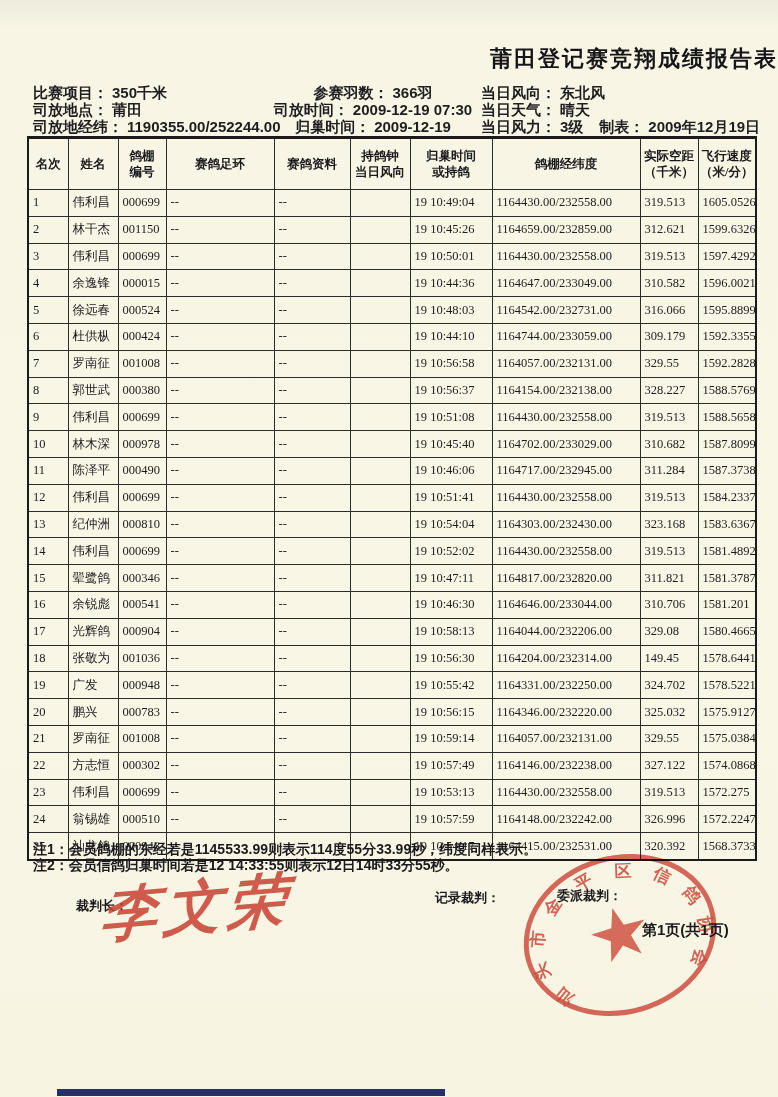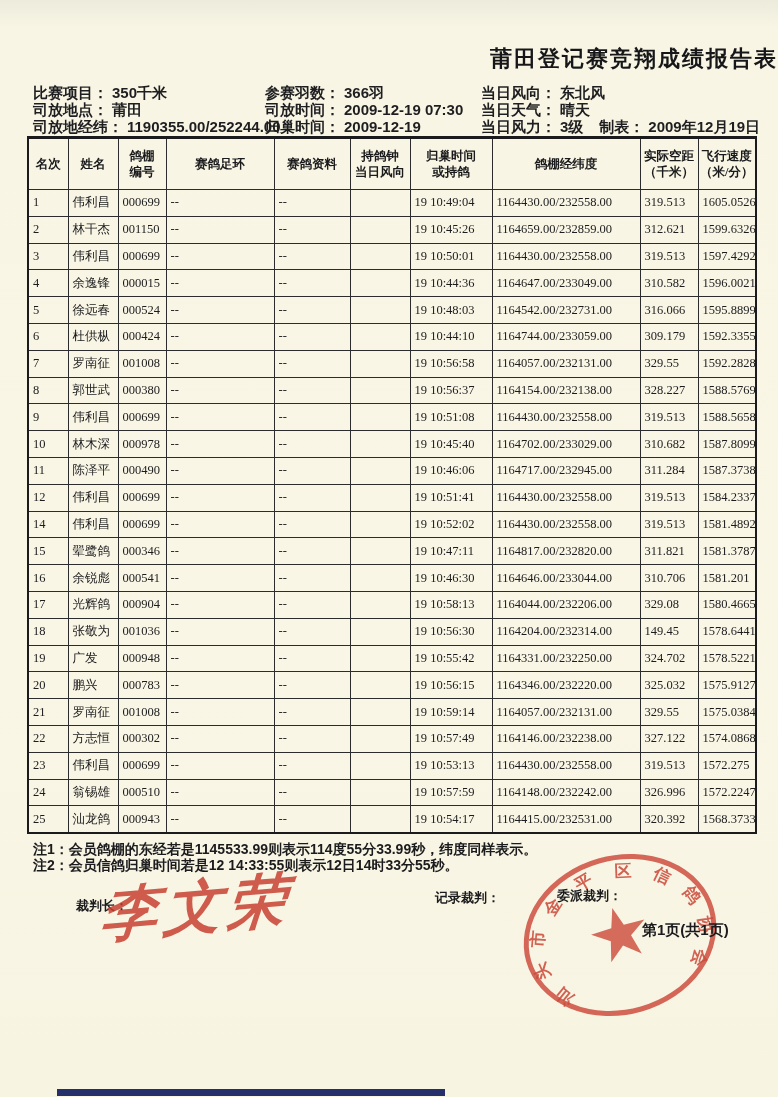--- a/index.html
+++ b/index.html
@@ -6,21 +6,21 @@
   body{width:778px;height:1097px;position:relative;overflow:hidden;
        font-family:"Liberation Sans", sans-serif;}
   .paper{position:absolute;inset:0;
          background:linear-gradient(180deg,#ecebdc 0%,#f8f5e4 2.5%,#f9f6e6 60%,#f7f4e2 100%);
          color:#1e1e20;}
   .title{position:absolute;top:44px;left:0;width:100%;text-align:right;
          font-size:22px;font-weight:700;letter-spacing:2px;color:#171719;}
   .info-section{position:absolute;top:84px;left:33px;width:720px;display:flex;}
   .info-col{display:flex;flex-direction:column;}
   .info-col:nth-child(1){width:232px;}
-  .info-col:nth-child(2){width:216px;}
+  .info-col:nth-child(2){width:216px;text-align:center;}
   .info-col:nth-child(3){width:270px;}
   .info-line{font-size:15px;line-height:17px;font-weight:700;white-space:nowrap;}
   .info-label{margin-right:4px;}
   .info-extra{margin-left:16px;}
   table.results{position:absolute;left:27px;top:136px;width:728px;table-layout:fixed;
         border-collapse:collapse;border:2px solid #1b1b1d;border-top-width:3px;
         font-family:Liberation Serif, serif;}
   table.results th, table.results td{border:1px solid #2c2c2e;}
   table.results th{font-size:12.5px;font-weight:700;text-align:center;vertical-align:middle;
         white-space:pre-line;line-height:1.3;padding:4px 1px;height:42px;color:#1a1a1c;}
@@ -242,20 +242,32 @@
           <td>000699</td>
           <td>--</td>
           <td>--</td>
           <td></td>
           <td>19 10:51:41</td>
           <td>1164430.00/232558.00</td>
           <td>319.513</td>
           <td>1584.2337</td>
         </tr>
         <tr>
+          <td>13</td>
+          <td>纪仲洲</td>
+          <td>000810</td>
+          <td>--</td>
+          <td>--</td>
+          <td></td>
+          <td>19 10:54:04</td>
+          <td>1164303.00/232430.00</td>
+          <td>323.168</td>
+          <td>1583.6367</td>
+        </tr>
+        <tr>
           <td>14</td>
           <td>伟利昌</td>
           <td>000699</td>
           <td>--</td>
           <td>--</td>
           <td></td>
           <td>19 10:52:02</td>
           <td>1164430.00/232558.00</td>
           <td>319.513</td>
           <td>1581.4892</td>

